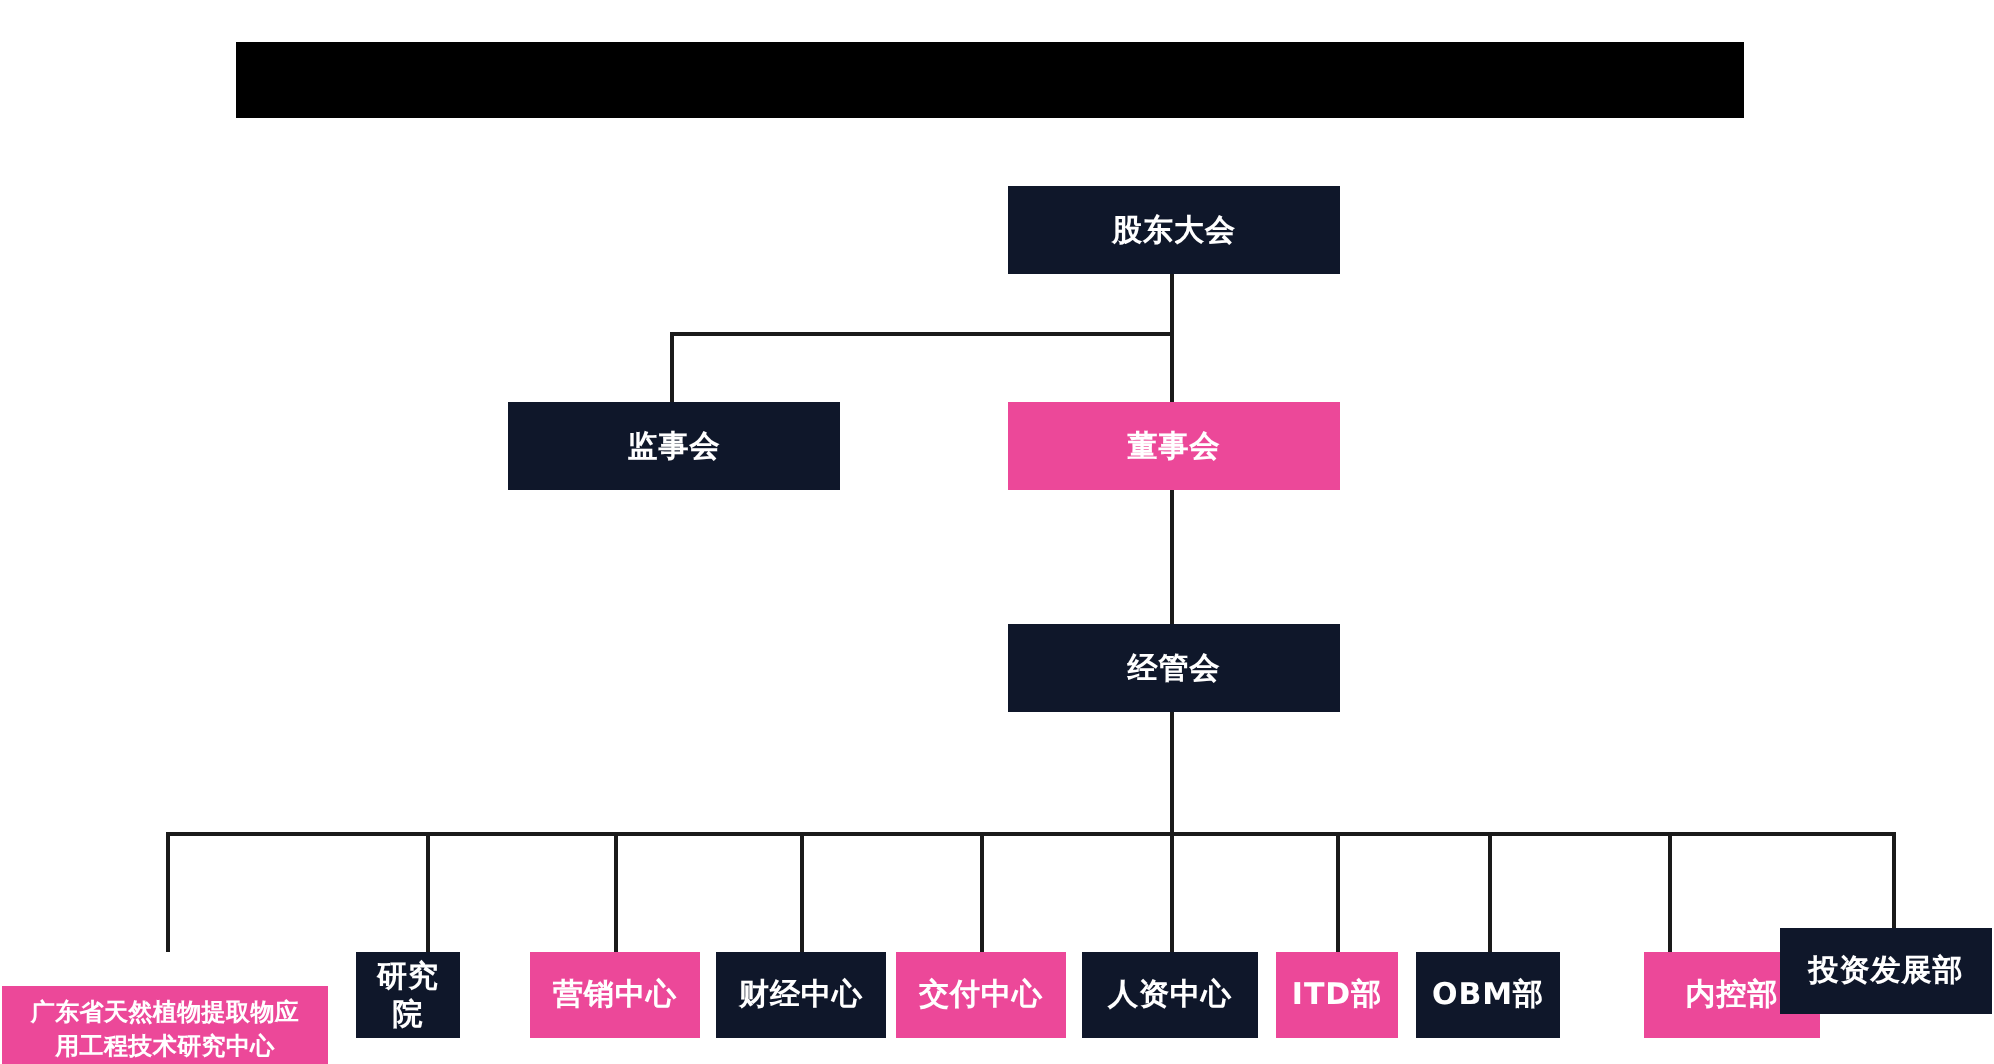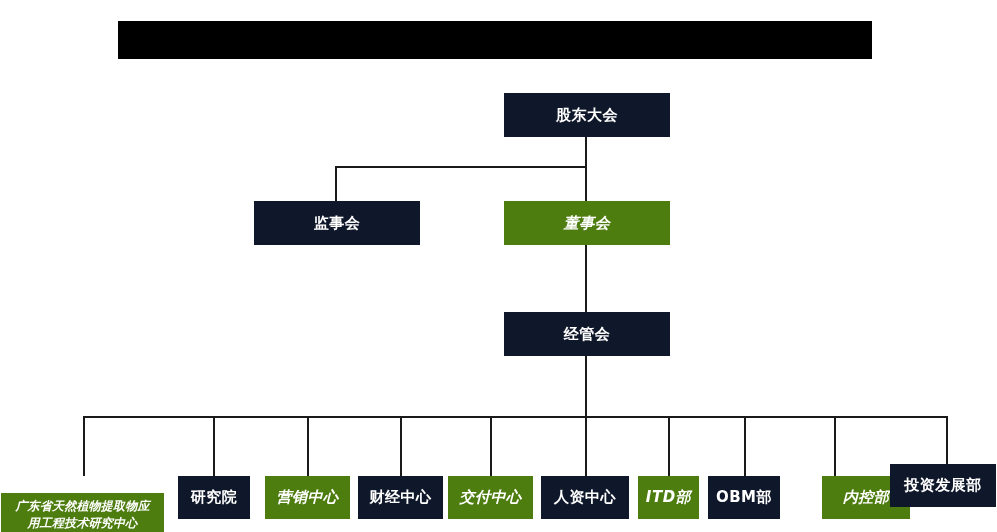--- a/index.html
+++ b/index.html
@@ -44,21 +44,21 @@
     text-align: center;
     color: #ffffff;
     font-weight: bold;
     font-size: 15px;
     line-height: 1.25;
     letter-spacing: 0.5px;
     padding: 2px 4px;
     user-select: none;
   }
   .node.dark  { background: #0f172a; }
-  .node.light { background: #4d7c0f; font-style: italic; }
+  .node.light { background: #ec4899; }
 
   .node.small-text {
     font-size: 12px;
     line-height: 1.35;
     letter-spacing: 0.2px;
     margin-top: 17px;
   }
   .node-label {
     display: block;
     white-space: pre-line;
@@ -108,21 +108,21 @@
   </div>
 
   <div class="node dark" style="left:504px; top:312px; width:166px; height:44px;">
     <span class="node-label">经管会</span>
   </div>
 
   <div class="node light small-text" style="left:1px; top:476px; width:163px; height:43px;">
     <span class="node-label">广东省天然植物提取物应
 用工程技术研究中心</span>
   </div>
-  <div class="node dark" style="left:178px; top:476px; width:72px; height:43px;">
+  <div class="node dark" style="left:178px; top:476px; width:52px; height:43px;">
     <span class="node-label">研究院</span>
   </div>
   <div class="node light" style="left:265px; top:476px; width:85px; height:43px;">
     <span class="node-label">营销中心</span>
   </div>
   <div class="node dark" style="left:358px; top:476px; width:85px; height:43px;">
     <span class="node-label">财经中心</span>
   </div>
   <div class="node light" style="left:448px; top:476px; width:85px; height:43px;">
     <span class="node-label">交付中心</span>

